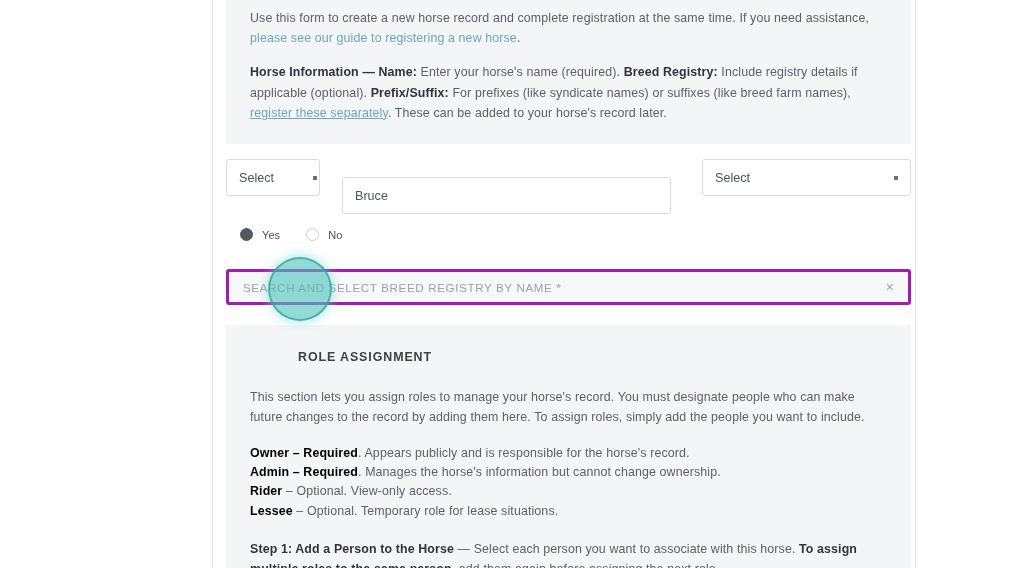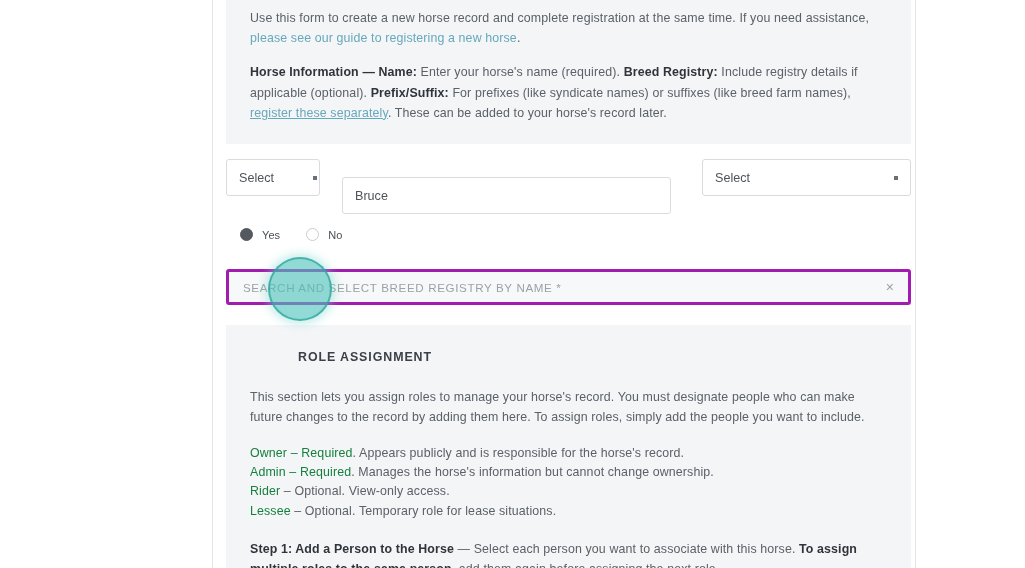--- a/index.html
+++ b/index.html
@@ -205,21 +205,21 @@
     padding-left: 48px;
   }
 
   .role-lines { margin-top: 16px; }
   .role-lines .role-line {
     margin: 0;
     color: #5b6168;
     font-size: 12.4px;
     line-height: 19.4px;
   }
-  .role-lines .role-line b { color: #15803d; font-weight: 400; }
+  .role-lines .role-line b { color: #000000; font-weight: 700; }
 
   #step-para { margin-top: 18px; }
 
   
   #cursor-highlight {
     position: absolute;
     left: 268px;
     top: 257px;
     width: 60px;
     height: 60px;

